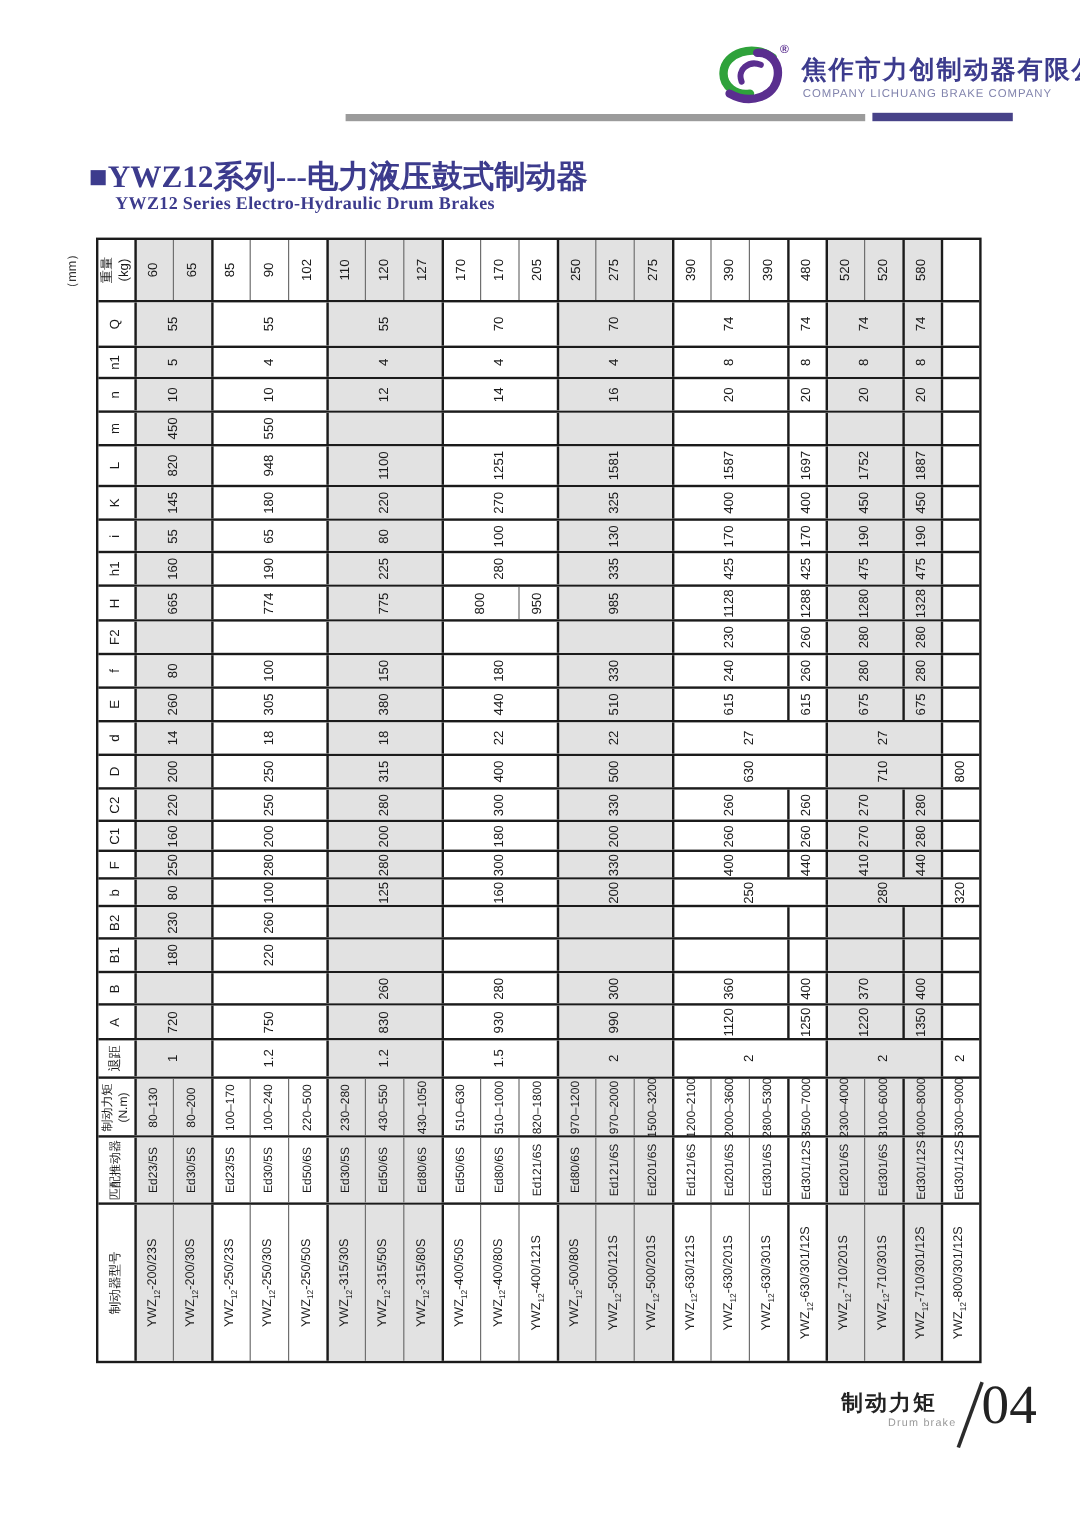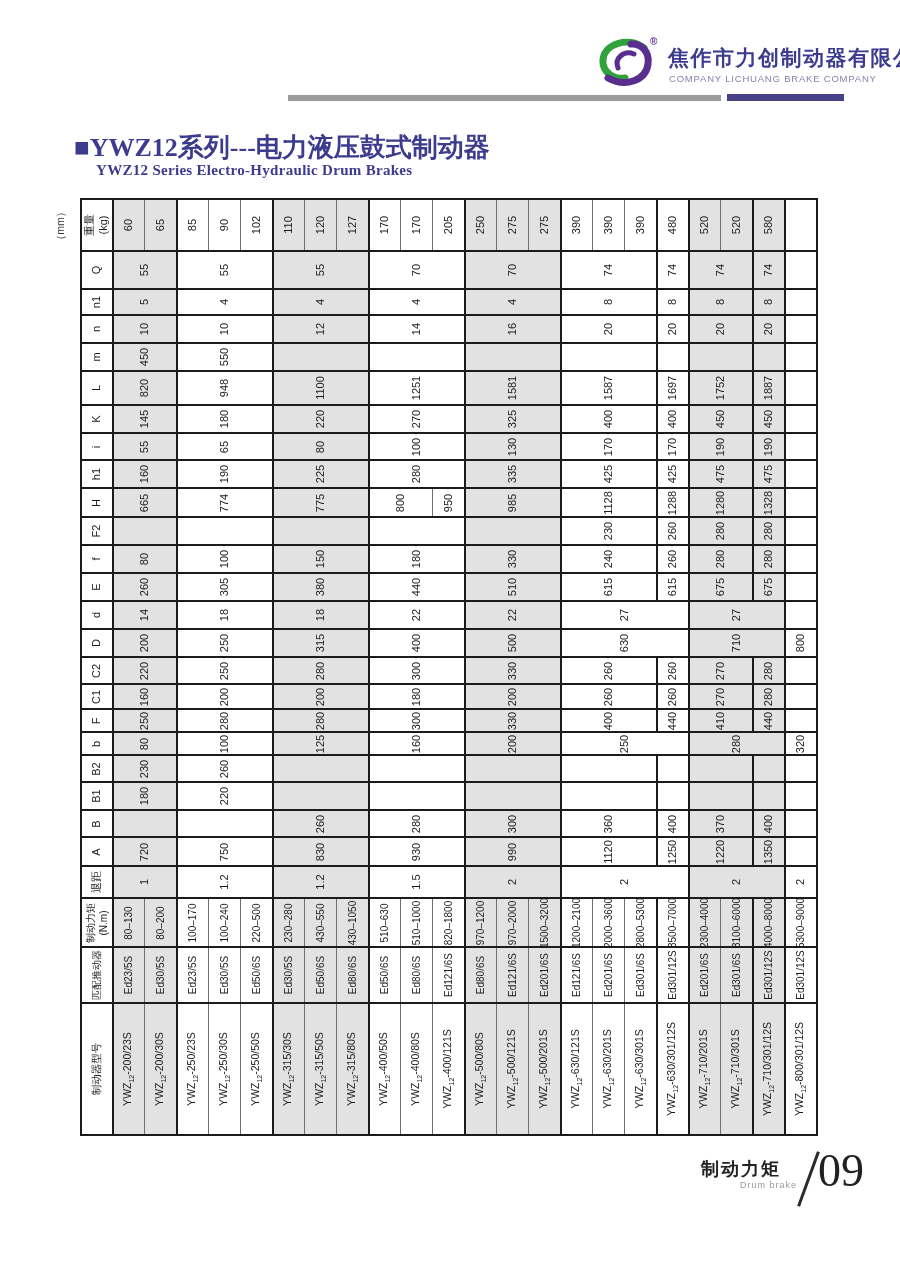--- a/index.html
+++ b/index.html
@@ -1045,13 +1045,13 @@
       </div>
       <div class="cell bl2" style="grid-column: span 1;">
         <span class="vt">YWZ<sub>12</sub>-800/301/12S</span>
       </div>
     </div>
   </div>
 
 <div class="f-cn">制动力矩</div>
 <div class="f-en">Drum brake</div>
 <div class="f-slash"></div>
-<div class="f-num">09</div>
+<div class="f-num">04</div>
 
 </body></html>

